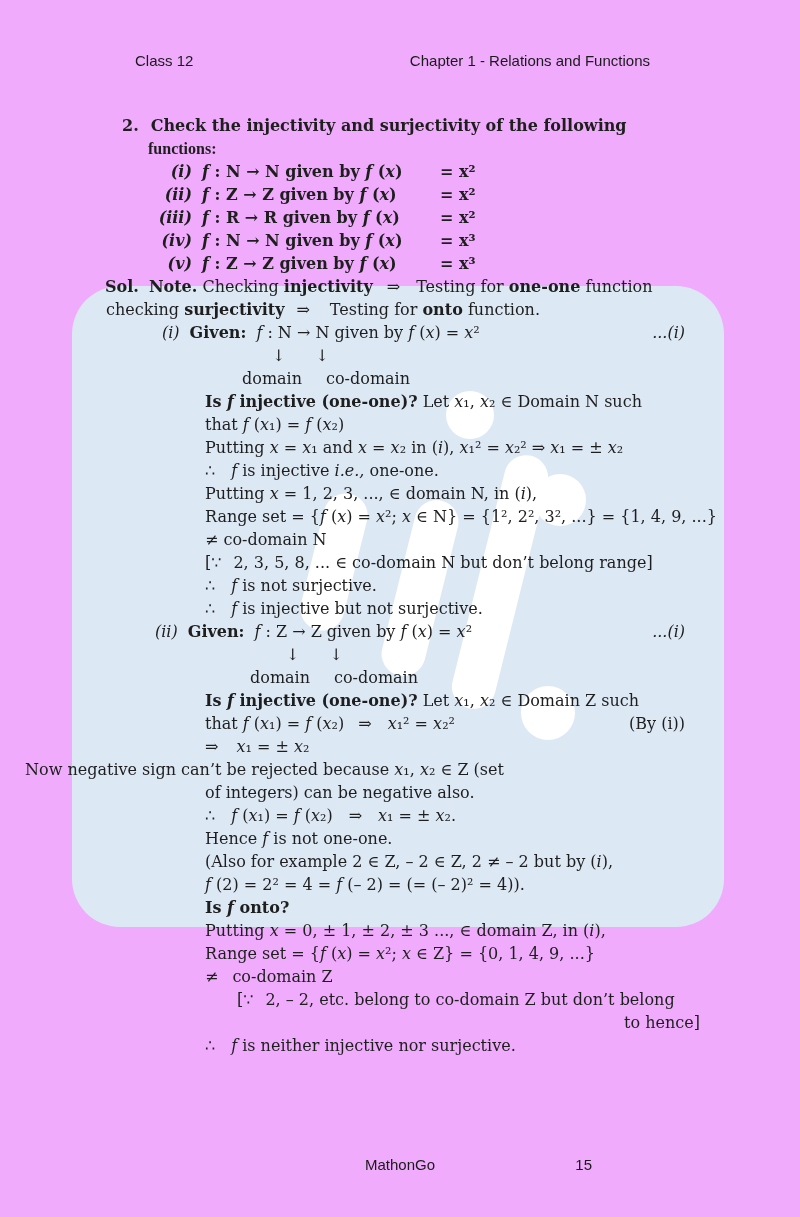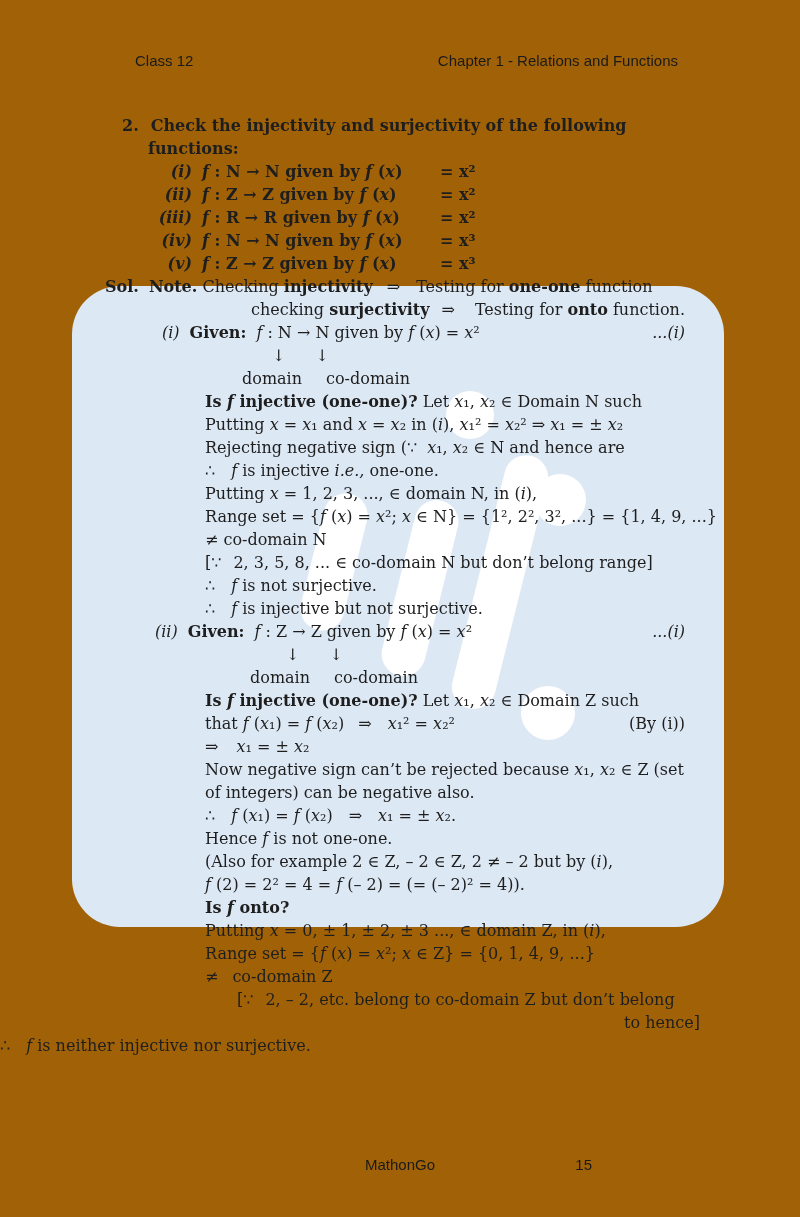--- a/index.html
+++ b/index.html
@@ -1,32 +1,32 @@
 <!DOCTYPE html>
 <html><head>
 <meta charset="utf-8">
 <style>
   html,body{margin:0;padding:0;background:#ffffff;}
-  .page{position:relative;width:800px;height:1217px;background:#a16207;overflow:hidden;
+  .page{position:relative;width:800px;height:1217px;background:#f0abfc;overflow:hidden;
         font-family:"DejaVu Serif","Liberation Serif",serif;color:#1e1e1e;}
   
   .wm{position:absolute;left:72px;top:286px;width:652px;height:641px;border-radius:48px;z-index:0;}
   .wm-bar{position:absolute;border-radius:24px;}
   .b1{left:240px;top:206px;width:44px;height:140px;transform:rotate(14deg);}
   .b2{left:326px;top:212px;width:44px;height:180px;transform:rotate(14deg);}
   .b3{left:406px;top:166px;width:44px;height:260px;transform:rotate(14deg);}
   .wm-dot{position:absolute;border-radius:50%;}
   .d1{left:374px;top:105px;width:48px;height:48px;}
   .d2{left:462px;top:188px;width:52px;height:52px;}
   .d3{left:449px;top:400px;width:54px;height:54px;}
   
   .hdr{position:absolute;top:52px;left:0;width:800px;height:20px;z-index:2;
        font-family:"Liberation Sans","DejaVu Sans",sans-serif;font-size:15px;color:#1a1a1a;}
   .hdr .hl{position:absolute;left:135px;}
-  .hdr .hr{position:absolute;right:122px;}
+  .hdr .hr{position:absolute;right:150px;}
   .ftr{position:absolute;top:1156px;left:0;width:732px;height:23px;z-index:2;
        font-family:"Liberation Sans","DejaVu Sans",sans-serif;font-size:15px;color:#1a1a1a;}
   .ftr .fb{position:absolute;left:0;width:800px;text-align:center;}
   .ftr .fp{position:absolute;right:140px;}
   
   .content{position:absolute;top:114px;left:0;width:800px;z-index:1;}
   .line{position:relative;height:23px;line-height:23px;font-size:16px;white-space:nowrap;
         padding-right:115px;}
   .line span{display:inline;}
   .line .gap{display:inline-block;height:1px;vertical-align:baseline;}
@@ -50,60 +50,60 @@
     <div class="wm-dot d3" style="background: rgb(255, 255, 255);"></div>
   </div>
 
   <div class="hdr">
     <span class="hl">Class 12</span>
     <span class="hr">Chapter 1 - Relations and Functions</span>
   </div>
 
   <div class="content">
       <div class="line" style="padding-left: 122px;"><span class="bold">2.</span><span class="gap" style="width: 12px;"></span><span class="bold">Check the injectivity and surjectivity of the following</span></div>
-      <div class="line" style="padding-left: 148px;"><span class="bold">functions:</span></div>
+      <div class="line" style="padding-left: 148px; font-family: Liberation Serif, serif;"><span class="bold">functions:</span></div>
       <div class="line" style="padding-left: 122px;"><span class="bold ital blk" style="width: 70px;">(i)</span><span class="gap" style="width: 10px;"></span><span class="bold ital">f</span><span class="bold"> : N → N given by </span><span class="bold ital">f</span><span class="bold"> (</span><span class="bold ital">x</span><span class="bold">)</span><span class="pos bold" style="left: 440px;">= x²</span></div>
       <div class="line" style="padding-left: 122px;"><span class="bold ital blk" style="width: 70px;">(ii)</span><span class="gap" style="width: 10px;"></span><span class="bold ital">f</span><span class="bold"> : Z → Z given by </span><span class="bold ital">f</span><span class="bold"> (</span><span class="bold ital">x</span><span class="bold">)</span><span class="pos bold" style="left: 440px;">= x²</span></div>
       <div class="line" style="padding-left: 122px;"><span class="bold ital blk" style="width: 70px;">(iii)</span><span class="gap" style="width: 10px;"></span><span class="bold ital">f</span><span class="bold"> : R → R given by </span><span class="bold ital">f</span><span class="bold"> (</span><span class="bold ital">x</span><span class="bold">)</span><span class="pos bold" style="left: 440px;">= x²</span></div>
       <div class="line" style="padding-left: 122px;"><span class="bold ital blk" style="width: 70px;">(iv)</span><span class="gap" style="width: 10px;"></span><span class="bold ital">f</span><span class="bold"> : N → N given by </span><span class="bold ital">f</span><span class="bold"> (</span><span class="bold ital">x</span><span class="bold">)</span><span class="pos bold" style="left: 440px;">= x³</span></div>
       <div class="line" style="padding-left: 122px;"><span class="bold ital blk" style="width: 70px;">(v)</span><span class="gap" style="width: 10px;"></span><span class="bold ital">f</span><span class="bold"> : Z → Z given by </span><span class="bold ital">f</span><span class="bold"> (</span><span class="bold ital">x</span><span class="bold">)</span><span class="pos bold" style="left: 440px;">= x³</span></div>
       <div class="line" style="padding-left: 105px;"><span class="bold">Sol.</span><span class="gap" style="width: 10px;"></span><span class="bold">Note.</span><span> Checking </span><span class="bold">injectivity</span><span class="gap" style="width: 14px;"></span><span>⇒</span><span class="gap" style="width: 16px;"></span><span>Testing for </span><span class="bold">one-one</span><span> function</span></div>
-      <div class="line" style="padding-left: 82px; text-align: right;"><span>checking </span><span class="bold">surjectivity</span><span class="gap" style="width: 12px;"></span><span>⇒</span><span class="gap" style="width: 20px;"></span><span>Testing for </span><span class="bold">onto</span><span> function.</span></div>
+      <div class="line" style="padding-left: 106px;"><span>checking </span><span class="bold">surjectivity</span><span class="gap" style="width: 12px;"></span><span>⇒</span><span class="gap" style="width: 20px;"></span><span>Testing for </span><span class="bold">onto</span><span> function.</span></div>
       <div class="line" style="padding-left: 162px;"><span class="ital">(i)</span><span class="gap" style="width: 10px;"></span><span class="bold">Given:</span><span class="gap" style="width: 10px;"></span><span class="ital">f</span><span> : N → N given by </span><span class="ital">f</span><span> (</span><span class="ital">x</span><span>) = </span><span class="ital">x</span><span>²</span><span class="ital fr">...(i)</span></div>
       <div class="line" style="padding-left: 272px;"><span>↓</span><span class="gap" style="width: 30px;"></span><span>↓</span></div>
       <div class="line" style="padding-left: 242px;"><span>domain</span><span class="gap" style="width: 24px;"></span><span>co-domain</span></div>
       <div class="line" style="padding-left: 205px;"><span class="bold">Is </span><span class="bold ital">f</span><span class="bold"> injective (one-one)?</span><span> Let </span><span class="ital">x</span><span>₁, </span><span class="ital">x</span><span>₂ ∈ Domain N such</span></div>
+      <div class="line" style="padding-left: 205px;"><span>that </span><span class="ital">f</span><span> (</span><span class="ital">x</span><span>₁) = </span><span class="ital">f</span><span> (</span><span class="ital">x</span><span>₂)</span></div>
       <div class="line" style="padding-left: 205px;"><span>Putting </span><span class="ital">x</span><span> = </span><span class="ital">x</span><span>₁ and </span><span class="ital">x</span><span> = </span><span class="ital">x</span><span>₂ in (</span><span class="ital">i</span><span>), </span><span class="ital">x</span><span>₁² = </span><span class="ital">x</span><span>₂² ⇒ </span><span class="ital">x</span><span>₁ = ± </span><span class="ital">x</span><span>₂</span></div>
-      <div class="line" style="padding-left: 205px;"><span>Rejecting negative sign (∵</span><span class="gap" style="width: 10px;"></span><span class="ital">x</span><span>₁, </span><span class="ital">x</span><span>₂ ∈ N and hence are</span></div>
       <div class="line" style="padding-left: 205px;"><span>∴</span><span class="gap" style="width: 16px;"></span><span class="ital">f</span><span> is injective </span><span class="ital">i.e.,</span><span> one-one.</span></div>
       <div class="line" style="padding-left: 205px;"><span>Putting </span><span class="ital">x</span><span> = 1, 2, 3, ..., ∈ domain N, in (</span><span class="ital">i</span><span>),</span></div>
       <div class="line" style="padding-left: 205px;"><span>Range set = {</span><span class="ital">f</span><span> (</span><span class="ital">x</span><span>) = </span><span class="ital">x</span><span>²; </span><span class="ital">x</span><span> ∈ N} = {1², 2², 3², ...} = {1, 4, 9, ...}</span></div>
       <div class="line" style="padding-left: 205px;"><span>≠ co-domain N</span></div>
       <div class="line" style="padding-left: 205px;"><span>[∵</span><span class="gap" style="width: 12px;"></span><span>2, 3, 5, 8, ... ∈ co-domain N but don’t belong range]</span></div>
       <div class="line" style="padding-left: 205px;"><span>∴</span><span class="gap" style="width: 16px;"></span><span class="ital">f</span><span> is not surjective.</span></div>
       <div class="line" style="padding-left: 205px;"><span>∴</span><span class="gap" style="width: 16px;"></span><span class="ital">f</span><span> is injective but not surjective.</span></div>
       <div class="line" style="padding-left: 155px;"><span class="ital">(ii)</span><span class="gap" style="width: 10px;"></span><span class="bold">Given:</span><span class="gap" style="width: 10px;"></span><span class="ital">f</span><span> : Z → Z given by </span><span class="ital">f</span><span> (</span><span class="ital">x</span><span>) = </span><span class="ital">x</span><span>²</span><span class="ital fr">...(i)</span></div>
       <div class="line" style="padding-left: 286px;"><span>↓</span><span class="gap" style="width: 30px;"></span><span>↓</span></div>
       <div class="line" style="padding-left: 250px;"><span>domain</span><span class="gap" style="width: 24px;"></span><span>co-domain</span></div>
       <div class="line" style="padding-left: 205px;"><span class="bold">Is </span><span class="bold ital">f</span><span class="bold"> injective (one-one)?</span><span> Let </span><span class="ital">x</span><span>₁, </span><span class="ital">x</span><span>₂ ∈ Domain Z such</span></div>
       <div class="line" style="padding-left: 205px;"><span>that </span><span class="ital">f</span><span> (</span><span class="ital">x</span><span>₁) = </span><span class="ital">f</span><span> (</span><span class="ital">x</span><span>₂)</span><span class="gap" style="width: 14px;"></span><span>⇒</span><span class="gap" style="width: 16px;"></span><span class="ital">x</span><span>₁² = </span><span class="ital">x</span><span>₂²</span><span class="fr">(By (i))</span></div>
       <div class="line" style="padding-left: 205px;"><span>⇒</span><span class="gap" style="width: 18px;"></span><span class="ital">x</span><span>₁ = ± </span><span class="ital">x</span><span>₂</span></div>
-      <div class="line" style="padding-left: 205px;"><span>Now negative sign can’t be rejected because </span><span class="ital">x</span><span>₁, </span><span class="ital">x</span><span>₂ ∈ Z (set</span></div>
+      <div class="line" style=" margin-left: 25px;"><span>Now negative sign can’t be rejected because </span><span class="ital">x</span><span>₁, </span><span class="ital">x</span><span>₂ ∈ Z (set</span></div>
       <div class="line" style="padding-left: 205px;"><span>of integers) can be negative also.</span></div>
       <div class="line" style="padding-left: 205px;"><span>∴</span><span class="gap" style="width: 16px;"></span><span class="ital">f</span><span> (</span><span class="ital">x</span><span>₁) = </span><span class="ital">f</span><span> (</span><span class="ital">x</span><span>₂)</span><span class="gap" style="width: 16px;"></span><span>⇒</span><span class="gap" style="width: 16px;"></span><span class="ital">x</span><span>₁ = ± </span><span class="ital">x</span><span>₂.</span></div>
       <div class="line" style="padding-left: 205px;"><span>Hence </span><span class="ital">f</span><span> is not one-one.</span></div>
       <div class="line" style="padding-left: 205px;"><span>(Also for example 2 ∈ Z, – 2 ∈ Z, 2 ≠ – 2 but by (</span><span class="ital">i</span><span>),</span></div>
       <div class="line" style="padding-left: 205px;"><span class="ital">f</span><span> (2) = 2² = 4 = </span><span class="ital">f</span><span> (– 2) = (= (– 2)² = 4)).</span></div>
       <div class="line" style="padding-left: 205px;"><span class="bold">Is </span><span class="bold ital">f</span><span class="bold"> onto?</span></div>
       <div class="line" style="padding-left: 205px;"><span>Putting </span><span class="ital">x</span><span> = 0, ± 1, ± 2, ± 3 ..., ∈ domain Z, in (</span><span class="ital">i</span><span>),</span></div>
       <div class="line" style="padding-left: 205px;"><span>Range set = {</span><span class="ital">f</span><span> (</span><span class="ital">x</span><span>) = </span><span class="ital">x</span><span>²; </span><span class="ital">x</span><span> ∈ Z} = {0, 1, 4, 9, ...}</span></div>
       <div class="line" style="padding-left: 205px;"><span>≠</span><span class="gap" style="width: 14px;"></span><span>co-domain Z</span></div>
       <div class="line" style="padding-left: 237px; padding-right: 44px;"><span>[∵</span><span class="gap" style="width: 12px;"></span><span>2, – 2, etc. belong to co-domain Z but don’t belong</span></div>
       <div class="line" style="padding-left: 205px; padding-right: 100px; text-align: right;"><span>to hence]</span></div>
-      <div class="line" style=""><span>∴</span><span class="gap" style="width: 16px;"></span><span class="ital">f</span><span> is neither injective nor surjective.</span></div>
+      <div class="line" style="padding-left: 205px;"><span>∴</span><span class="gap" style="width: 16px;"></span><span class="ital">f</span><span> is neither injective nor surjective.</span></div>
     </div>
 
   <div class="ftr">
     <span class="fb">MathonGo</span>
     <span class="fp">15</span>
   </div>
 
 </div>
 
 </body></html>

